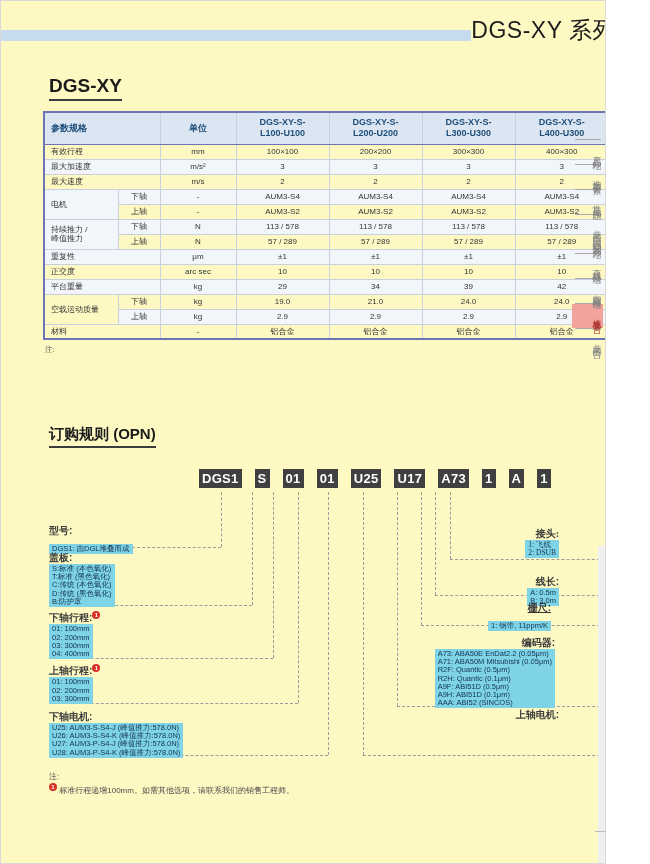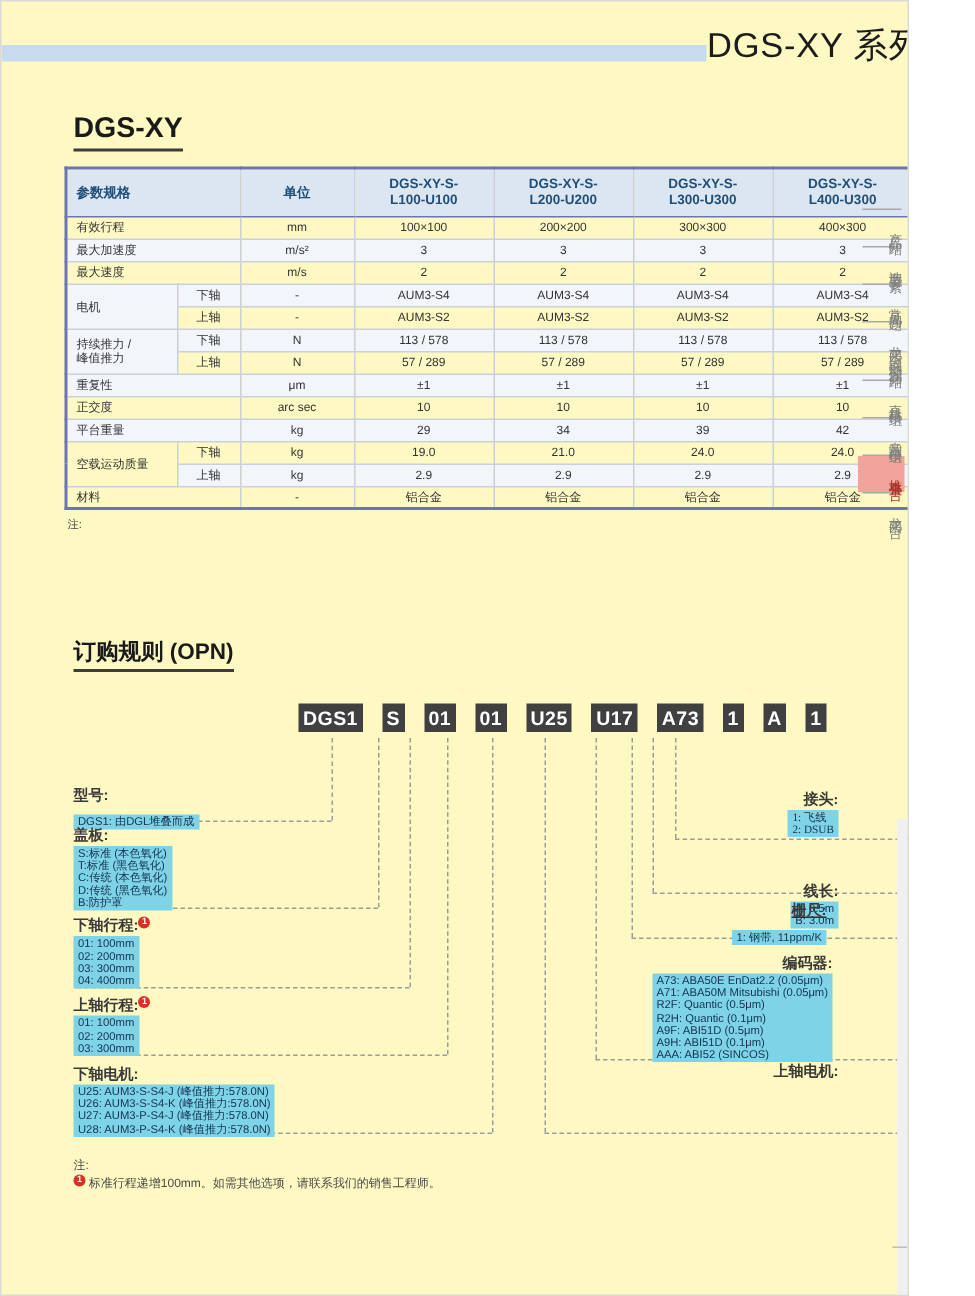--- a/index.html
+++ b/index.html
@@ -262,21 +262,21 @@
       <div class="vline" style="left: 362px; top: 491px; height: 263px;"></div>
       <div class="hline" style="top: 754px; left: 362px; width: 242px;"></div>
     </div>
   <div id="groups">
       <div class="opn-group left" style="top: 524px; left: 48px;"><div class="grp-head">型号:</div><div class="grp-items"><div>DGS1: 由DGL堆叠而成</div></div></div>
       <div class="opn-group left" style="top: 551px; left: 48px;"><div class="grp-head">盖板:</div><div class="grp-items"><div>S:标准 (本色氧化)</div><div>T:标准 (黑色氧化)</div><div>C:传统 (本色氧化)</div><div>D:传统 (黑色氧化)</div><div>B:防护罩</div></div></div>
       <div class="opn-group left" style="top: 610px; left: 48px;"><div class="grp-head">下轴行程:<span class="circ">1</span></div><div class="grp-items"><div>01: 100mm</div><div>02: 200mm</div><div>03: 300mm</div><div>04: 400mm</div></div></div>
       <div class="opn-group left" style="top: 663px; left: 48px;"><div class="grp-head">上轴行程:<span class="circ">1</span></div><div class="grp-items"><div>01: 100mm</div><div>02: 200mm</div><div>03: 300mm</div></div></div>
       <div class="opn-group left" style="top: 710px; left: 48px;"><div class="grp-head">下轴电机:</div><div class="grp-items"><div>U25: AUM3-S-S4-J (峰值推力:578.0N)</div><div>U26: AUM3-S-S4-K (峰值推力:578.0N)</div><div>U27: AUM3-P-S4-J (峰值推力:578.0N)</div><div>U28: AUM3-P-S4-K (峰值推力:578.0N)</div></div></div>
       <div class="opn-group right" style="top: 527px; right: 46px; font-family: Liberation Serif, serif;"><div class="grp-head">接头:</div><div class="grp-items"><div>1: 飞线</div><div>2: DSUB</div></div></div>
-      <div class="opn-group right" style="top: 588px; right: 46px;"><div class="grp-head">线长:</div><div class="grp-items"><div>A: 0.5m</div><div>B: 3.0m</div></div></div>
+      <div class="opn-group right" style="top: 575px; right: 46px;"><div class="grp-head">线长:</div><div class="grp-items"><div>A: 0.5m</div><div>B: 3.0m</div></div></div>
       <div class="opn-group right" style="top: 601px; right: 54px; text-decoration: underline;"><div class="grp-head">栅尺:</div><div class="grp-items"><div>1: 钢带, 11ppm/K</div></div></div>
       <div class="opn-group right" style="top: 636px; right: 50px;"><div class="grp-head">编码器:</div><div class="grp-items"><div>A73: ABA50E EnDat2.2 (0.05μm)</div><div>A71: ABA50M Mitsubishi (0.05μm)</div><div>R2F: Quantic (0.5μm)</div><div>R2H: Quantic (0.1μm)</div><div>A9F: ABI51D (0.5μm)</div><div>A9H: ABI51D (0.1μm)</div><div>AAA: ABI52 (SINCOS)</div></div></div>
       <div class="opn-group right" style="top: 708px; right: 46px;"><div class="grp-head">上轴电机:</div></div>
     </div>
 
   <div class="opn-note">
     <div>注:</div>
     <div><span class="circ" id="note-circ">1</span>
       <span>标准行程递增100mm。如需其他选项，请联系我们的销售工程师。</span></div>
   </div>

